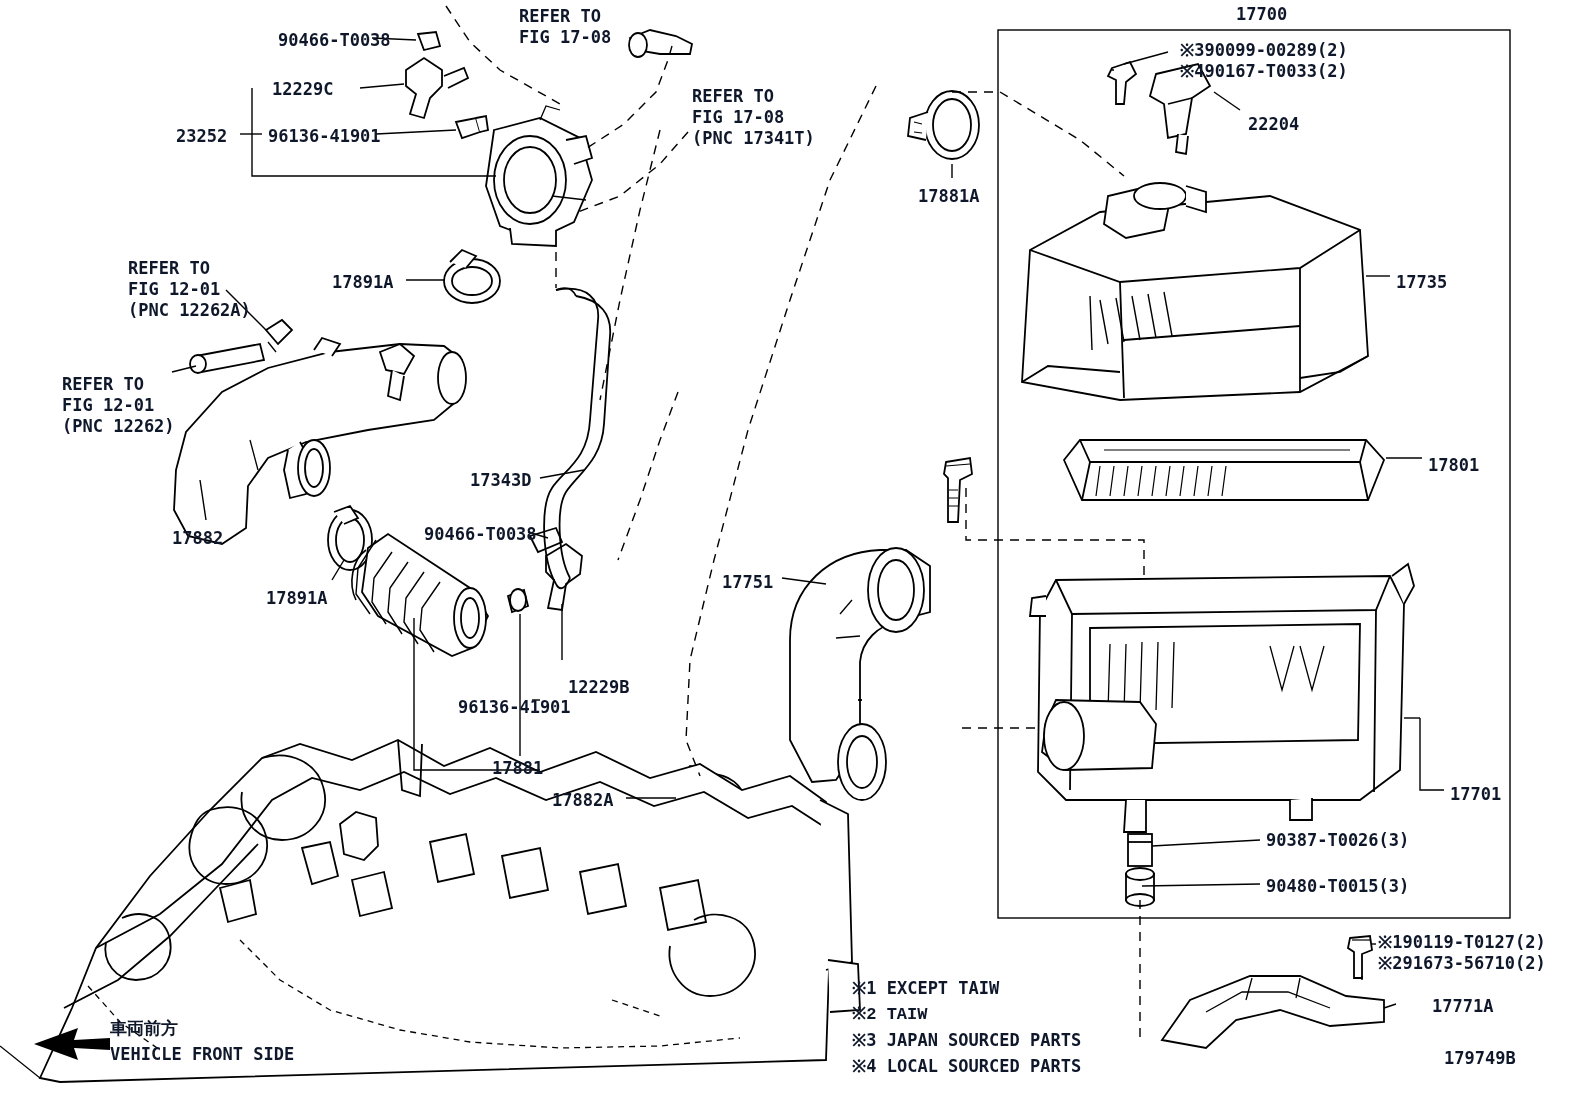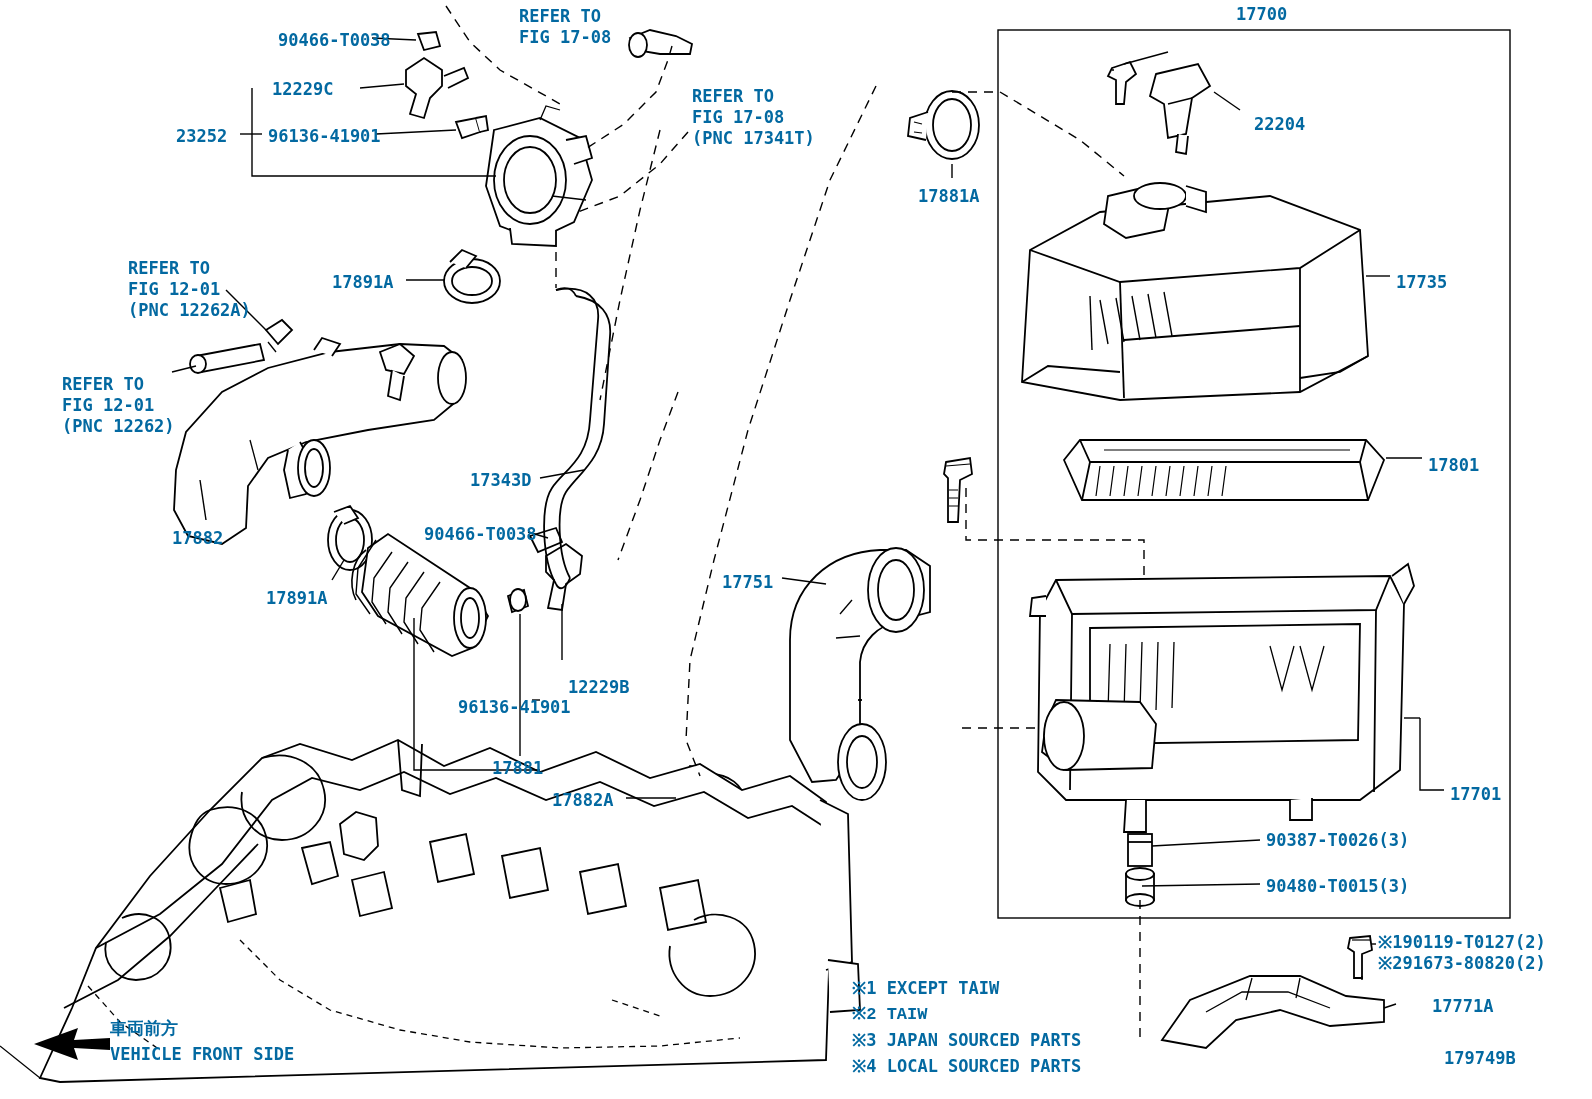--- a/index.html
+++ b/index.html
@@ -1,18 +1,18 @@
 <!DOCTYPE html>
 <html><head>
 <meta charset="utf-8">
 <style>
   html,body{margin:0;padding:0;background:#fff;}
   body{width:1592px;height:1099px;position:relative;font-family:"DejaVu Sans Mono",monospace;color:#000;overflow:hidden;}
   #diagram{position:absolute;inset:0;}
-  .lbl{position:absolute;font-family:"DejaVu Sans Mono",monospace;font-size:17px;line-height:21px;white-space:pre;letter-spacing:0px;color:#0369a1;}
+  .lbl{position:absolute;font-family:"DejaVu Sans Mono",monospace;font-size:17px;line-height:21px;white-space:pre;letter-spacing:0px;color:#0f172a;}
   .lbl.b{font-weight:bold;}
   svg{position:absolute;left:0;top:0;}
   .ln{stroke:#000;fill:none;}
   .thin{stroke-width:1.4;}
   .med{stroke-width:1.8;}
   .dsh{stroke-dasharray:9 7;stroke-width:1.4;}
 </style>
 </head>
 <body>
 
@@ -300,29 +300,31 @@
 (PNC 12262)</div>
   <div class="lbl b" style="left:172px;top:528px;">17882</div>
   <div class="lbl b" style="left:266px;top:588px;">17891A</div>
   <div class="lbl b" style="left:470px;top:470px;">17343D</div>
   <div class="lbl b" style="left:424px;top:524px;">90466-T0038</div>
   <div class="lbl b" style="left:568px;top:677px;">12229B</div>
   <div class="lbl b" style="left:458px;top:697px;">96136-41901</div>
   <div class="lbl b" style="left:492px;top:758px;">17881</div>
   <div class="lbl b" style="left:552px;top:790px;">17882A</div>
   <div class="lbl b" style="left:918px;top:186px;">17881A</div>
-  <div class="lbl b" style="left:1248px;top:114px;margin-left:6px;">22204</div>
+  <div class="lbl b" style="left:1180px;top:40px;">※390099-00289(2)
+※490167-T0033(2)</div>
+  <div class="lbl b" style="left:1248px;top:114px;">22204</div>
   <div class="lbl b" style="left:1396px;top:272px;">17735</div>
   <div class="lbl b" style="left:1428px;top:455px;">17801</div>
   <div class="lbl b" style="left:722px;top:572px;">17751</div>
   <div class="lbl b" style="left:1450px;top:784px;">17701</div>
   <div class="lbl b" style="left:1266px;top:830px;">90387-T0026(3)</div>
   <div class="lbl b" style="left:1266px;top:876px;">90480-T0015(3)</div>
   <div class="lbl b" style="left:1378px;top:932px;">※190119-T0127(2)
-※291673-80820(2)</div>
+※291673-56710(2)</div>
   <div class="lbl b" style="left:1400px;top:996px;margin-left:32px;">17771A</div>
 
   <div class="lbl b" style="left:852px;top:978px;text-align:center;">※1 EXCEPT TAIW</div>
   <div class="lbl b" style="left:852px;top:1004px;font-family:Liberation Mono, monospace;">※2 TAIW</div>
   <div class="lbl b" style="left:852px;top:1030px;">※3 JAPAN SOURCED PARTS</div>
   <div class="lbl b" style="left:852px;top:1056px;">※4 LOCAL SOURCED PARTS</div>
 
   <svg width="80" height="40" style="left:34px;top:1024px;">
     <path d="M0 20 L44 4 L40 16 L76 14 L76 26 L40 24 L44 36 Z" fill="#000"></path>
   </svg>

